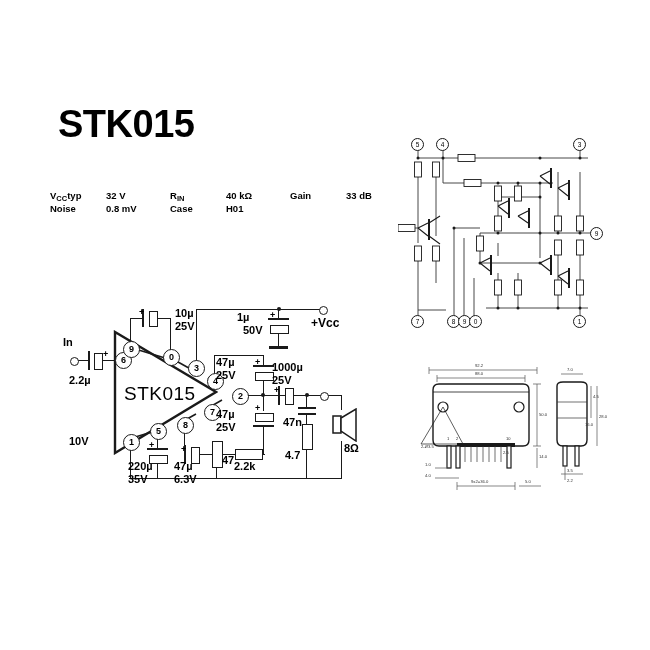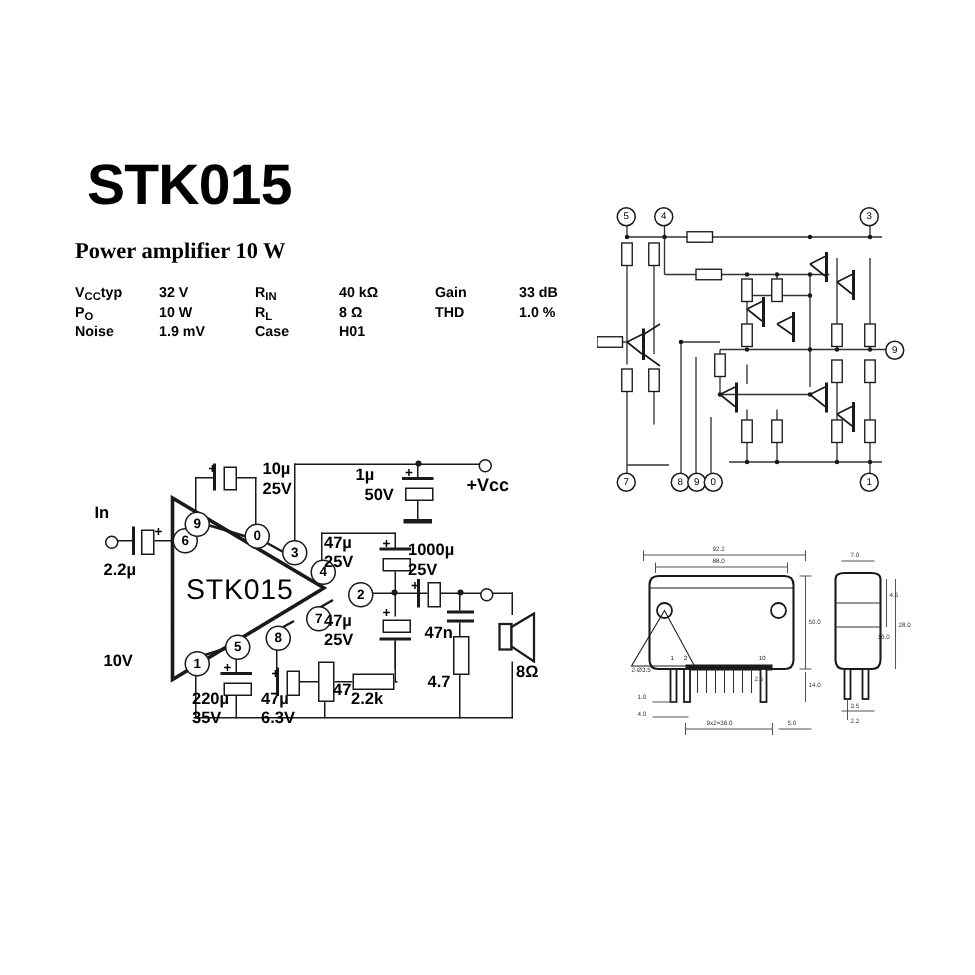--- a/index.html
+++ b/index.html
@@ -186,47 +186,36 @@
     color: #222;
     z-index: 7;
   }
 </style>
 </head>
 <body>
 
 <div id="page">
 
   <div id="part-title">STK015</div>
-  <div id="subtitle">Power amplifier 10 W</div>
 
   <table id="specs">
     <tbody id="specs-body">
         <tr>
           <td class="sp-name">V<span class="sub">CC</span>typ</td>
           <td class="sp-val">32 V</td>
           <td class="sp-gap"></td>
           <td class="sp-name">R<span class="sub">IN</span></td>
           <td class="sp-val">40 kΩ</td>
           <td class="sp-gap"></td>
           <td class="sp-name">Gain</td>
           <td class="sp-val">33 dB</td>
         </tr>
         <tr>
-          <td class="sp-name">P<span class="sub">O</span></td>
-          <td class="sp-val">10 W</td>
-          <td class="sp-gap"></td>
-          <td class="sp-name">R<span class="sub">L</span></td>
-          <td class="sp-val">8 Ω</td>
-          <td class="sp-gap"></td>
-          <td class="sp-name">THD</td>
-          <td class="sp-val">1.0 %</td>
-        </tr>
-        <tr>
           <td class="sp-name">Noise</td>
-          <td class="sp-val">1.9 mV</td>
+          <td class="sp-val">0.8 mV</td>
           <td class="sp-gap"></td>
           <td class="sp-name">Case</td>
           <td class="sp-val">H01</td>
           <td class="sp-gap"></td>
           <td class="sp-name"></td>
           <td class="sp-val"></td>
         </tr>
       </tbody>
   </table>
 

